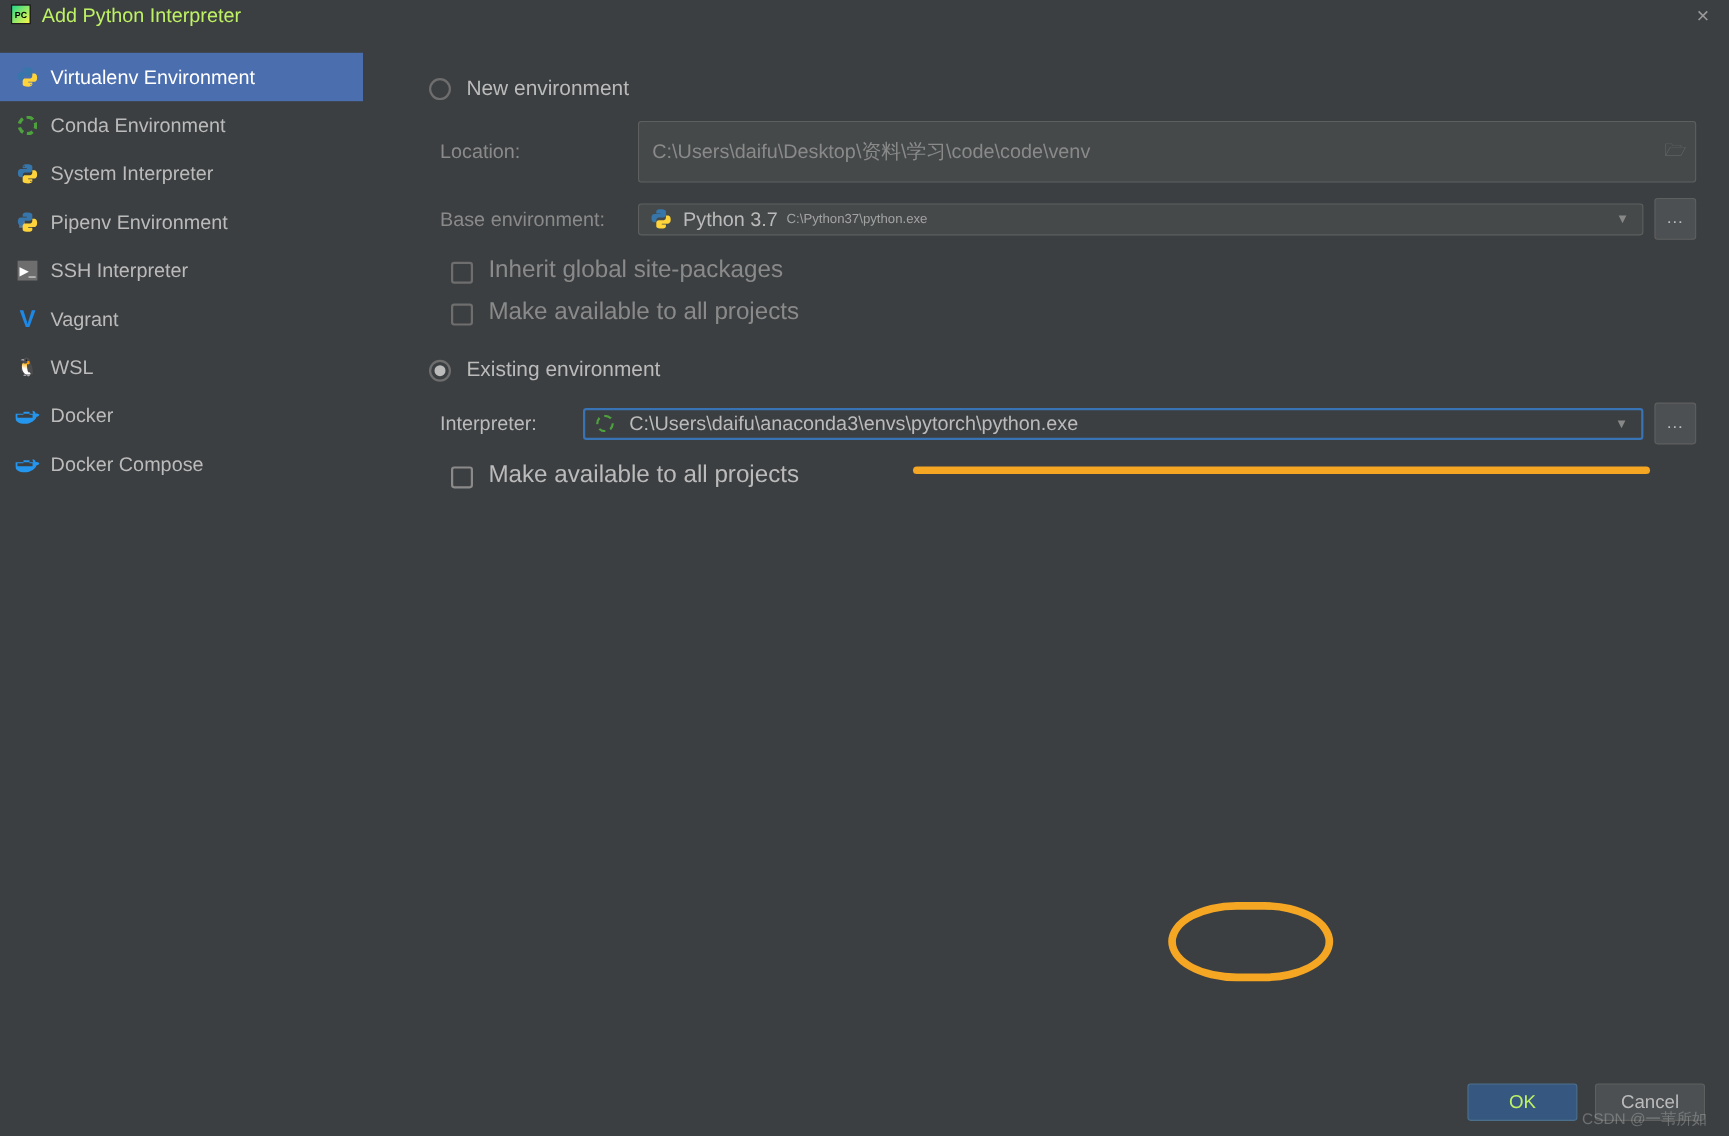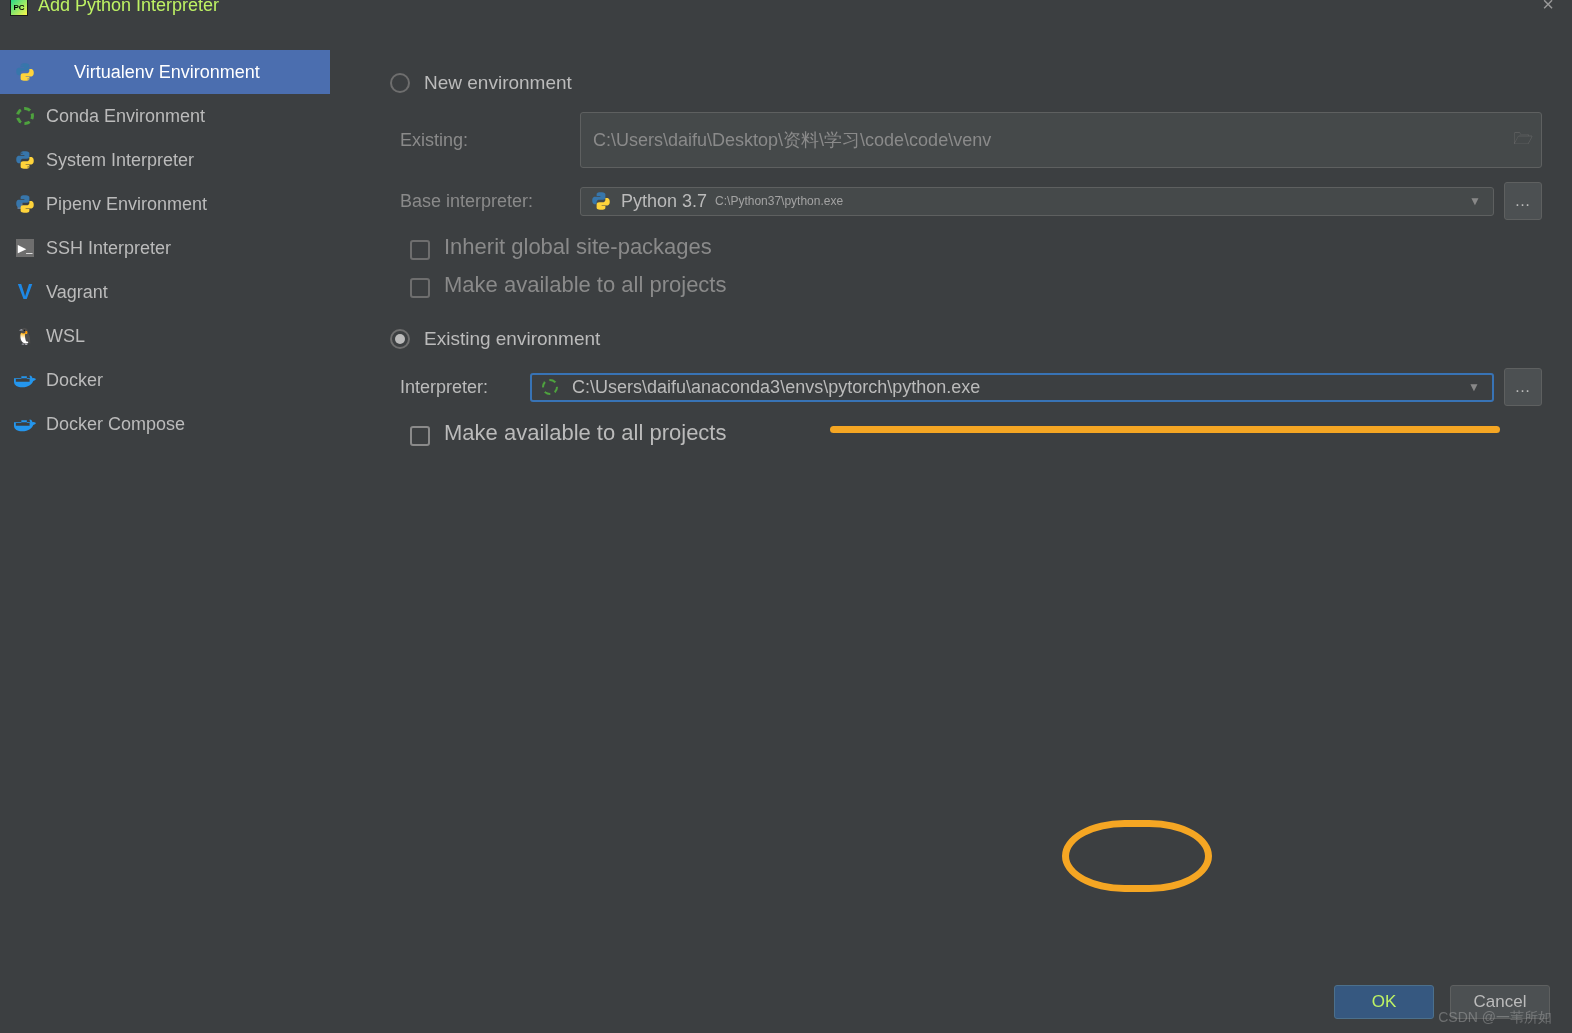--- a/index.html
+++ b/index.html
@@ -1,27 +1,27 @@
 <!DOCTYPE html>
 <html><head>
 <meta charset="utf-8">
 <style>
   * { box-sizing: border-box; margin: 0; padding: 0; font-family: "Segoe UI", Arial, sans-serif; }
   body { background: #3c3f41; color: #bbbbbb; width: 1572px; height: 1033px; overflow: hidden; position: relative; }
   
-  .titlebar { display: flex; align-items: flex-end; padding: 16px 10px; height: 30px; }
+  .titlebar { display: flex; align-items: flex-start; padding: 4px 10px; height: 30px; }
   .app-icon { width: 18px; height: 18px; background: linear-gradient(135deg,#21d789,#fcf84a); border: 1px solid #1a1a1a; margin-right: 10px; display: inline-flex; align-items: center; justify-content: center; font-size: 8px; color: #000; font-weight: bold; }
   .title { font-size: 18px; color: #bef264; }
   .close-x { margin-left: auto; font-size: 20px; color: #999; cursor: pointer; padding: 0 8px; }
   
   .content { display: flex; height: calc(100% - 30px); }
   
   .sidebar { width: 330px; padding-top: 18px; }
   .sidebar-item { display: flex; align-items: center; height: 44px; padding: 0 14px; font-size: 18px; color: #bbbbbb; cursor: pointer; }
-  .sidebar-item.selected { background: #4b6eaf; color: #ffffff; gap: 28px; }
+  .sidebar-item.selected { background: #4b6eaf; color: #ffffff; }
   .sidebar-item .icon { width: 22px; height: 22px; margin-right: 10px; display: inline-flex; align-items: center; justify-content: center; }
   
   .python-icon svg { width: 20px; height: 20px; }
   .conda-icon { border: 3px dashed #4ea23e; border-radius: 50%; width: 18px; height: 18px; }
   .pipenv-icon svg { width: 20px; height: 20px; }
   .ssh-icon { background: #6e6e6e; color: #fff; font-size: 11px; width: 18px; height: 18px; display:flex; align-items:center; justify-content:center; }
   .vagrant-icon { color: #1e88e5; font-size: 22px; font-weight: bold; }
   .wsl-icon { font-size: 16px; }
   .docker-icon svg { width: 22px; height: 18px; }
   
@@ -144,28 +144,28 @@
 
   <div class="main">
 
     <div class="radio-row">
       <span class="radio"></span>
       <span class="radio-label">New environment</span>
     </div>
 
     <div class="form-grid">
       <div class="form-row">
-        <span class="form-label">Existing:</span>
+        <span class="form-label">Location:</span>
         <div class="text-input disabled">
           <span>C:\Users\daifu\Desktop\资料\学习\code\code\venv</span>
           <span class="folder-btn">🗁</span>
         </div>
       </div>
       <div class="form-row">
-        <span class="form-label">Base interpreter:</span>
+        <span class="form-label">Base environment:</span>
         <div class="dropdown">
           <span class="drop-icon python-icon">
             <svg viewBox="0 0 32 32">
                 <path fill="#3776ab" d="M15 2c-6 0-6 3-6 3v3h6v1H6s-4 0-4 6 4 6 4 6h3v-3s0-4 4-4h6s4 0 4-4V5s0-3-8-3z"></path>
                 <path fill="#ffd43b" d="M17 30c6 0 6-3 6-3v-3h-6v-1h9s4 0 4-6-4-6-4-6h-3v3s0 4-4 4h-6s-4 0-4 4v5s0 3 8 3z"></path>
               </svg>
           </span>
           <span class="drop-text">Python 3.7</span>
           <span class="drop-sub">C:\Python37\python.exe</span>
           <span class="chev">▼</span>

